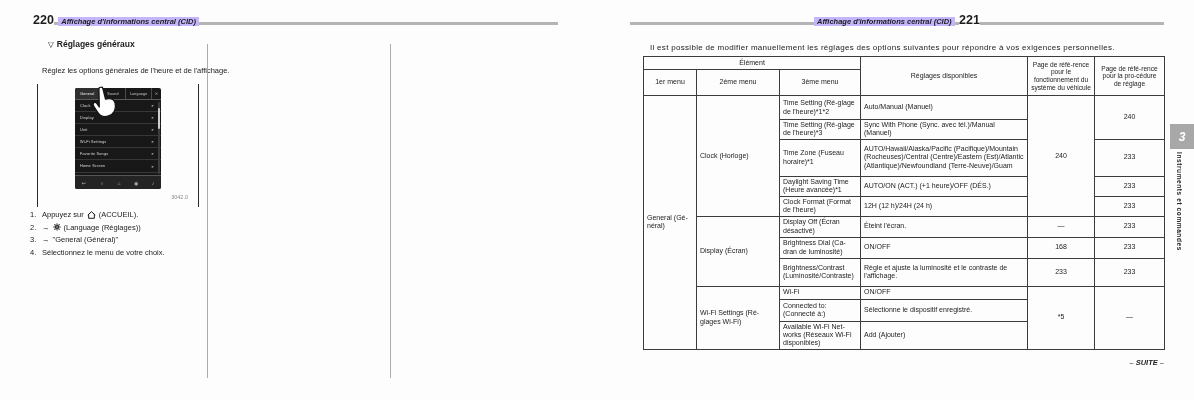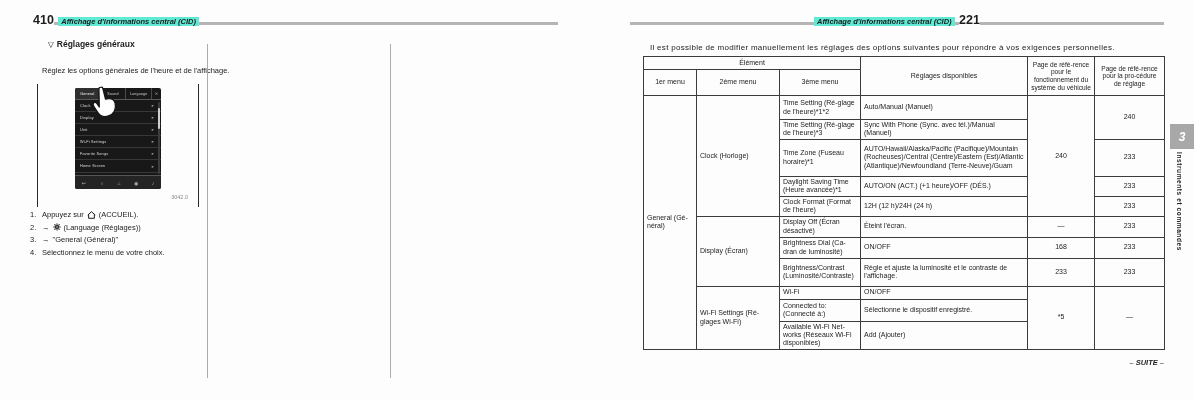--- a/index.html
+++ b/index.html
@@ -8,21 +8,21 @@
     background:#fdfdfd;color:#1c1c1c;
     font-family:"Liberation Sans","DejaVu Sans",sans-serif;
     -webkit-font-smoothing:antialiased;
   }
   .abs{position:absolute;}
 
   
   .hdr-rule{height:2.5px;background:#b5b5b5;}
   .lp-hdr,.rp-hdr{top:10px;white-space:nowrap;}
   .pagenum{font-size:12.5px;font-weight:bold;background:#fdfdfd;position:relative;z-index:2;}
-  .runhead{font-size:7.5px;font-weight:bold;font-style:italic;background:#5eead4;position:relative;z-index:2;padding:0 3px;}
+  .runhead{font-size:7.5px;font-weight:bold;font-style:italic;background:#c4b5fd;position:relative;z-index:2;padding:0 3px;}
 
   
   .section-heading{left:48px;top:39px;font-size:8.5px;font-weight:bold;}
   .tri{font-size:7.5px;font-weight:normal;margin-right:3px;}
   .lp-intro{left:30px;top:54px;width:190px;font-size:7.5px;line-height:1.35;}
 
   .fig-mark{width:1px;background:#2a2a2a;top:84px;height:123px;}
   .figcode{left:118px;top:194px;width:70px;text-align:right;font-size:5.5px;color:#8a8a8a;}
 
   .screen{left:75px;top:88px;width:86px;height:101px;background:#181818;border-radius:2px;overflow:hidden;}
@@ -64,21 +64,21 @@
   
   .chap-tab{left:1170px;top:124px;width:24px;height:25px;background:#a8a8a8;color:#fff;
     display:flex;align-items:center;justify-content:center;font-size:12px;font-weight:bold;font-style:italic;}
   .chap-title{left:1176px;top:152px;writing-mode:vertical-rl;font-size:6.5px;font-weight:bold;color:#222;letter-spacing:.6px;}
 </style>
 </head>
 <body>
 
 <div class="abs hdr-rule" style="left:33px;top:22px;width:525px;"></div>
 <div class="abs lp-hdr" style="left:33px;">
-  <span class="pagenum">410</span>
+  <span class="pagenum">220</span>
   <span class="runhead">Affichage d'informations central (CID)</span>
 </div>
 
 <div class="abs section-heading">
   <span class="tri">▽</span><span>Réglages généraux</span>
 </div>
 
 <p class="abs lp-intro" style="margin:12px;">Réglez les options générales de l'heure et de l'affichage.</p>
 
 <div class="abs fig-mark" style="left:37px;"></div>

